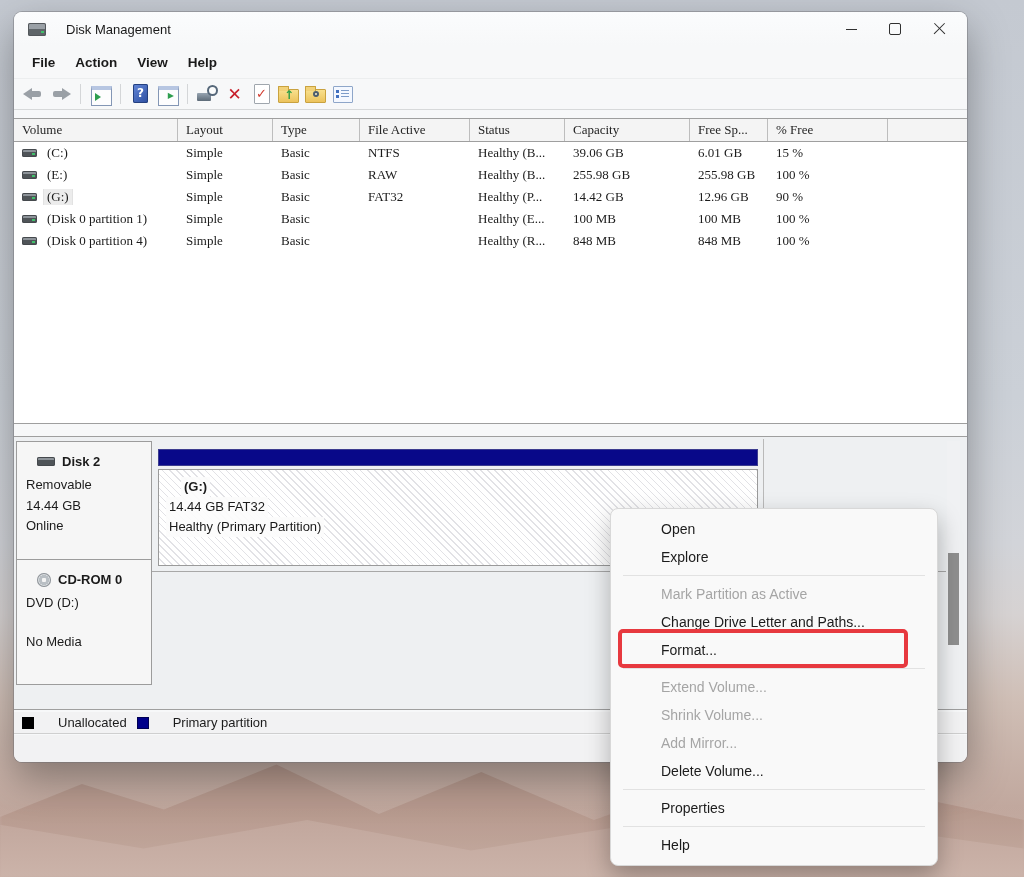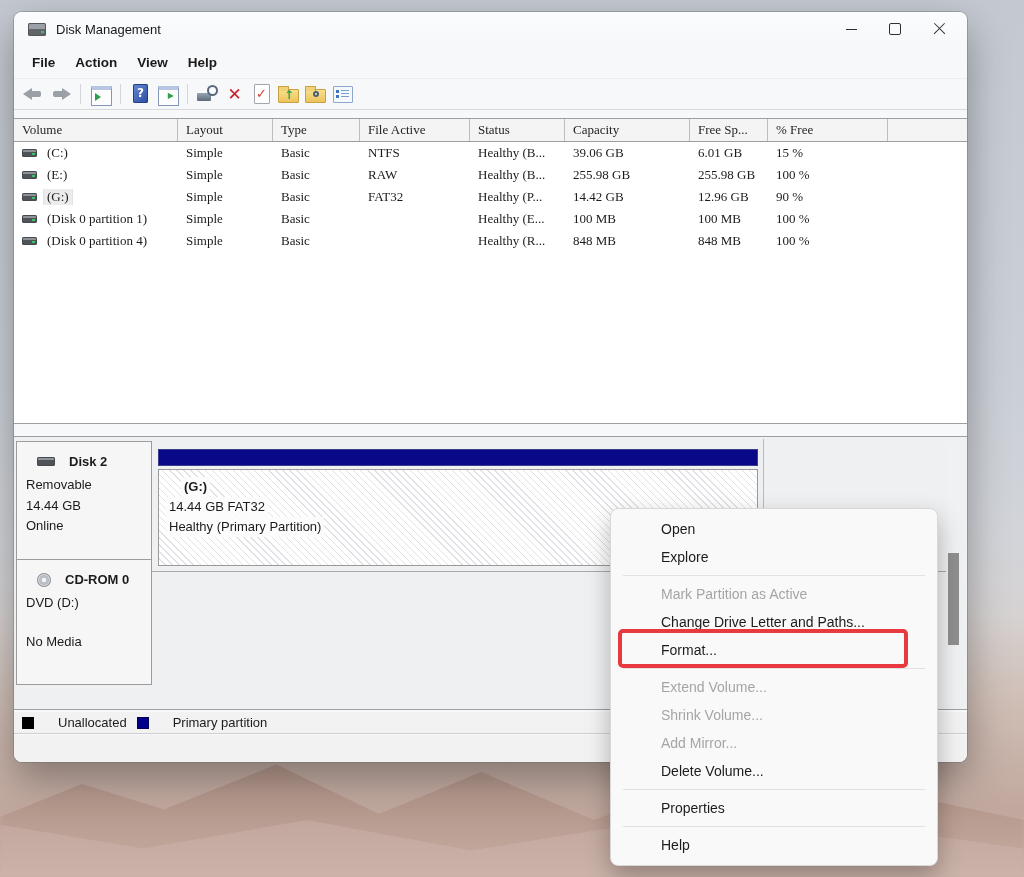--- a/index.html
+++ b/index.html
@@ -19,21 +19,21 @@
   
   .window { position:absolute; left:14px; top:12px; width:953px; height:750px;
     background:#f7f8f9; border-radius:8px;
     box-shadow:0 0 0 1px rgba(110,110,115,.45), 0 16px 40px rgba(0,0,0,.35); }
 
   .titlebar { position:absolute; left:0; top:0; width:100%; height:34px; display:flex; align-items:center;
     padding-left:14px; border-radius:8px 8px 0 0; background:linear-gradient(180deg,#fbfcfd,#f7f8f9); }
   .app-icon { width:18px; height:13px; border-radius:2px; position:relative;
     background:linear-gradient(180deg,#9aa0a6 0 6px,#5f6569 6px 100%); box-shadow:inset 0 0 0 1px #53575b; }
   .app-icon::after { content:""; position:absolute; right:2px; top:8px; width:3px; height:2px; background:#3fc16a; }
-  .title-text { margin-left:10px; font-size:13px; color:#191919; }
+  .title-text { margin-left:20px; font-size:13px; color:#191919; }
   .win-controls { position:absolute; right:6px; top:0; height:34px; display:flex; }
   .wc { width:44px; height:34px; display:flex; align-items:center; justify-content:center; position:relative; }
   .wc-min::before { content:""; width:11px; height:1px; background:#303030; }
   .wc-max::before { content:""; width:10px; height:10px; border:1px solid #303030; border-radius:2px; }
   .wc-close::before, .wc-close::after { content:""; position:absolute; width:15px; height:1.4px; background:#303030; }
   .wc-close::before { transform:rotate(45deg); }
   .wc-close::after  { transform:rotate(-45deg); }
 
   .menubar { position:absolute; left:0; top:36px; width:100%; height:28px; display:flex; align-items:center;
     padding-left:8px; font-size:13.5px; background:#f7f8f9;font-weight:bold; }
@@ -96,21 +96,21 @@
   .vol-icon::after { content:""; position:absolute; right:2px; top:4px; width:3px; height:2px; background:#3fc16a; }
   .vol-label { padding:0 3px; }
   .trow.selected .vol-label { background:#ececec; box-shadow:0 0 0 1px #e2e2e2; }
 
   
   .graph-pane { position:absolute; left:0; top:424px; width:100%; height:274px; background:#eef0f2;
     border-top:1px solid #9f9f9f; border-bottom:1px solid #9f9f9f; }
   .disk-panel { position:absolute; left:2px; width:136px; background:#f6f6f6; border:1px solid #9c9c9c; font-size:13px; }
   .disk-panel.d0 { top:4px; height:128px; }
   .disk-panel.d1 { top:122px; height:126px; }
-  .dp-title { display:flex; align-items:center; gap:14px; padding:12px 0 0 20px; font-weight:bold; }
+  .dp-title { display:flex; align-items:center; gap:7px; padding:12px 0 0 20px; font-weight:bold; }
   .disk-icon { width:18px; height:9px; border-radius:2px;
     background:linear-gradient(180deg,#8d9399 0 3px,#4f5458 3px 100%); box-shadow:inset 0 0 0 1px #45494d; }
   .cd-icon { width:14px; height:14px; border-radius:50%;
     background:radial-gradient(circle at 50% 50%, #f4f4f4 0 2px, #b9bfc4 2.5px 5px, #d8dcdf 5px 7px); box-shadow:inset 0 0 0 1px #8f9499; }
   .dp-lines { padding:6px 0 0 9px; line-height:20.5px; }
   .dp-lines .gap { height:18px; }
 
   .part-strip { position:absolute; left:144px; top:12px; width:600px; height:17px; background:#080889; box-shadow:inset 0 0 0 1px #3c3c8f; }
   .part-box { position:absolute; left:144px; top:32px; width:600px; height:97px; border:1px solid #9a9a9a;
     background:repeating-linear-gradient(45deg,#ffffff 0 4px,#e2e2e6 4px 5px); font-size:13px; }

